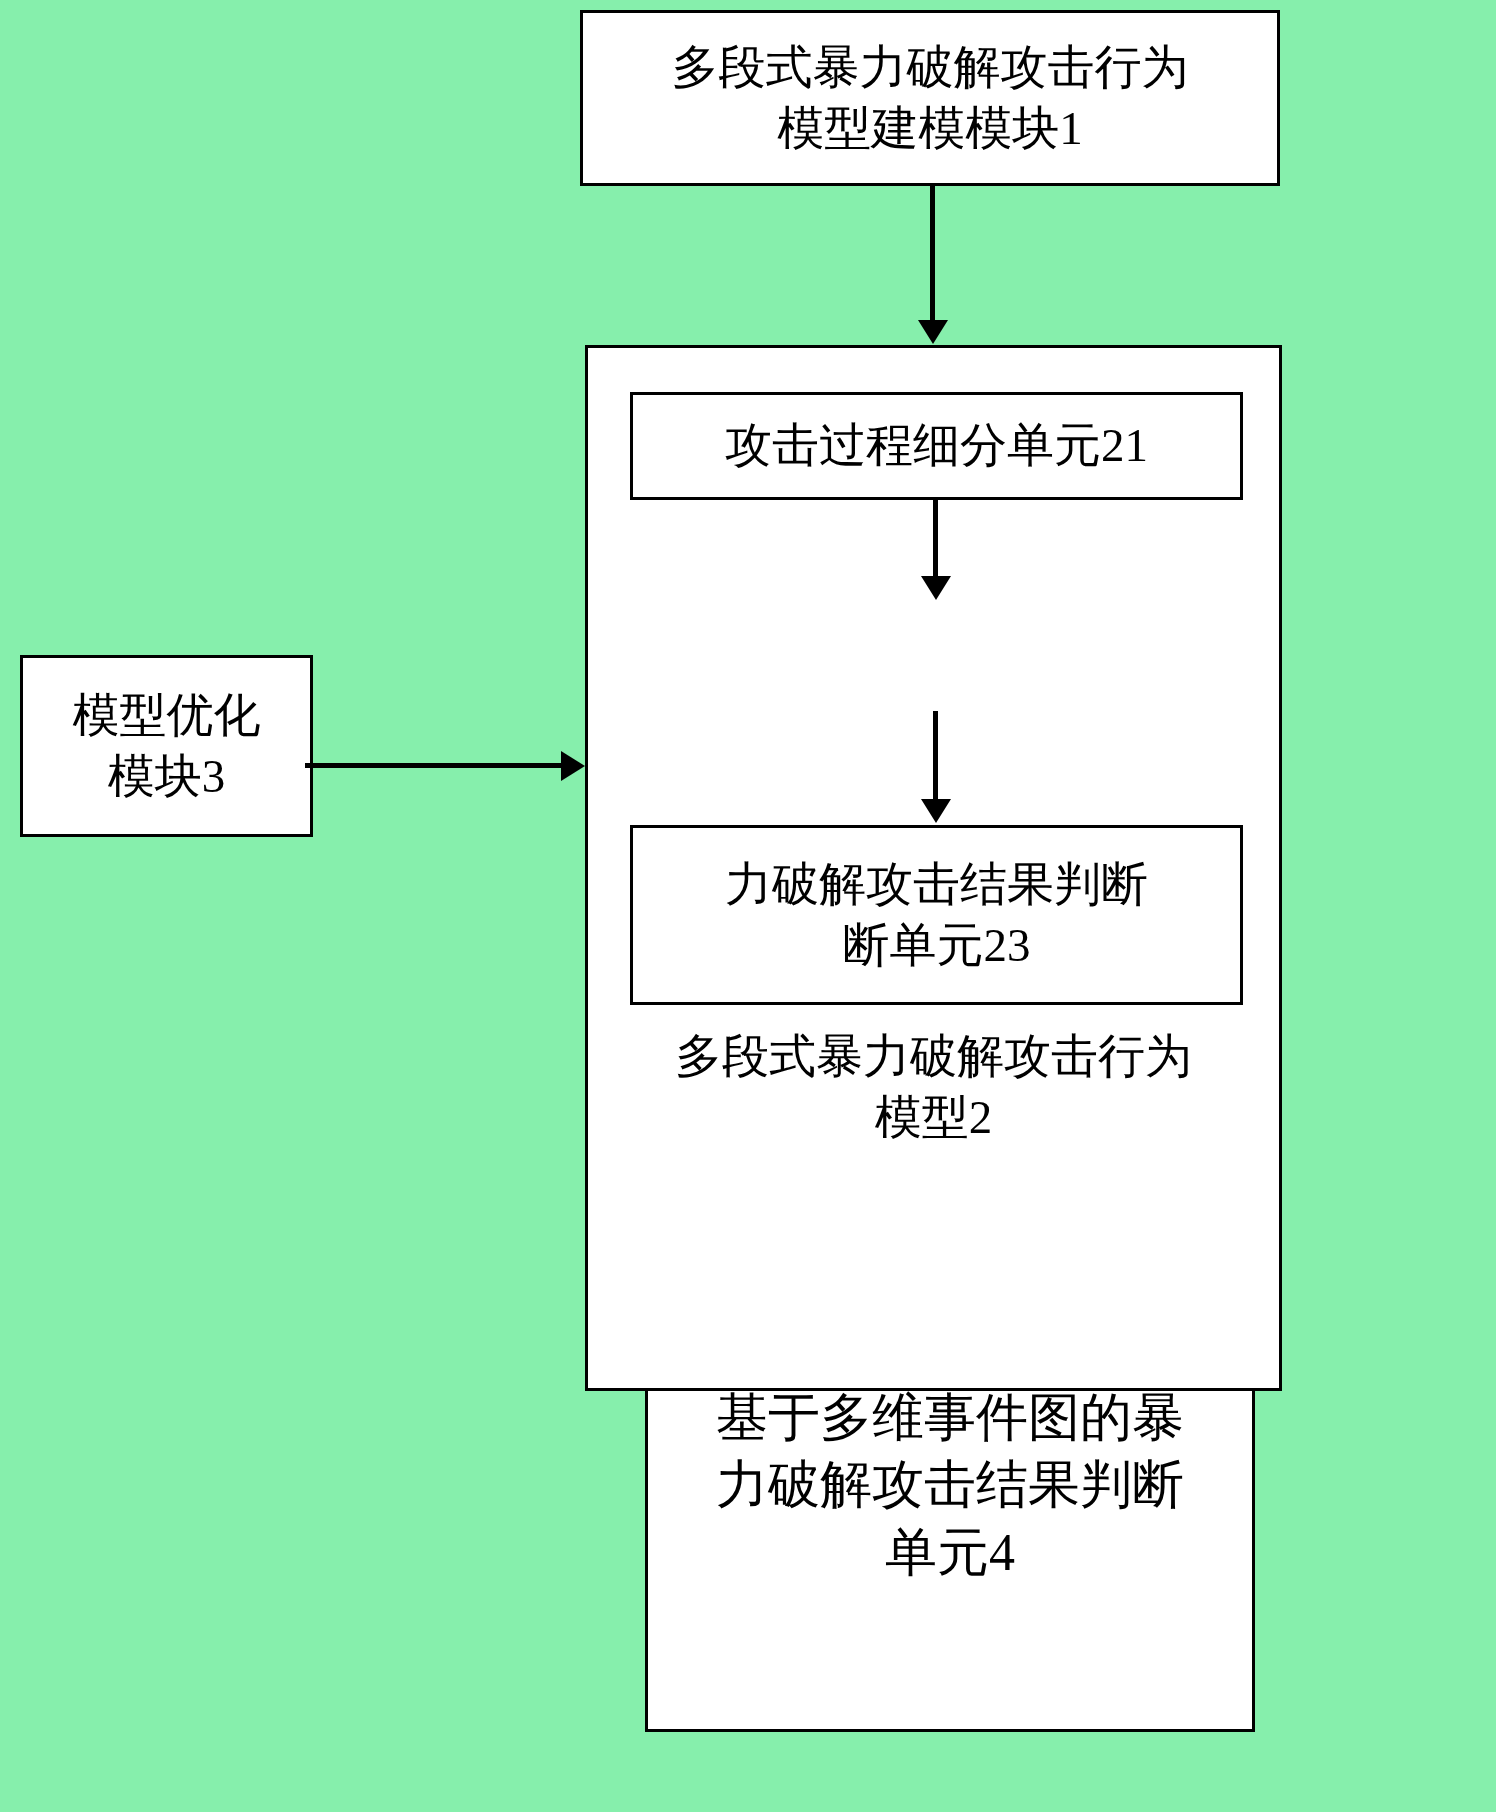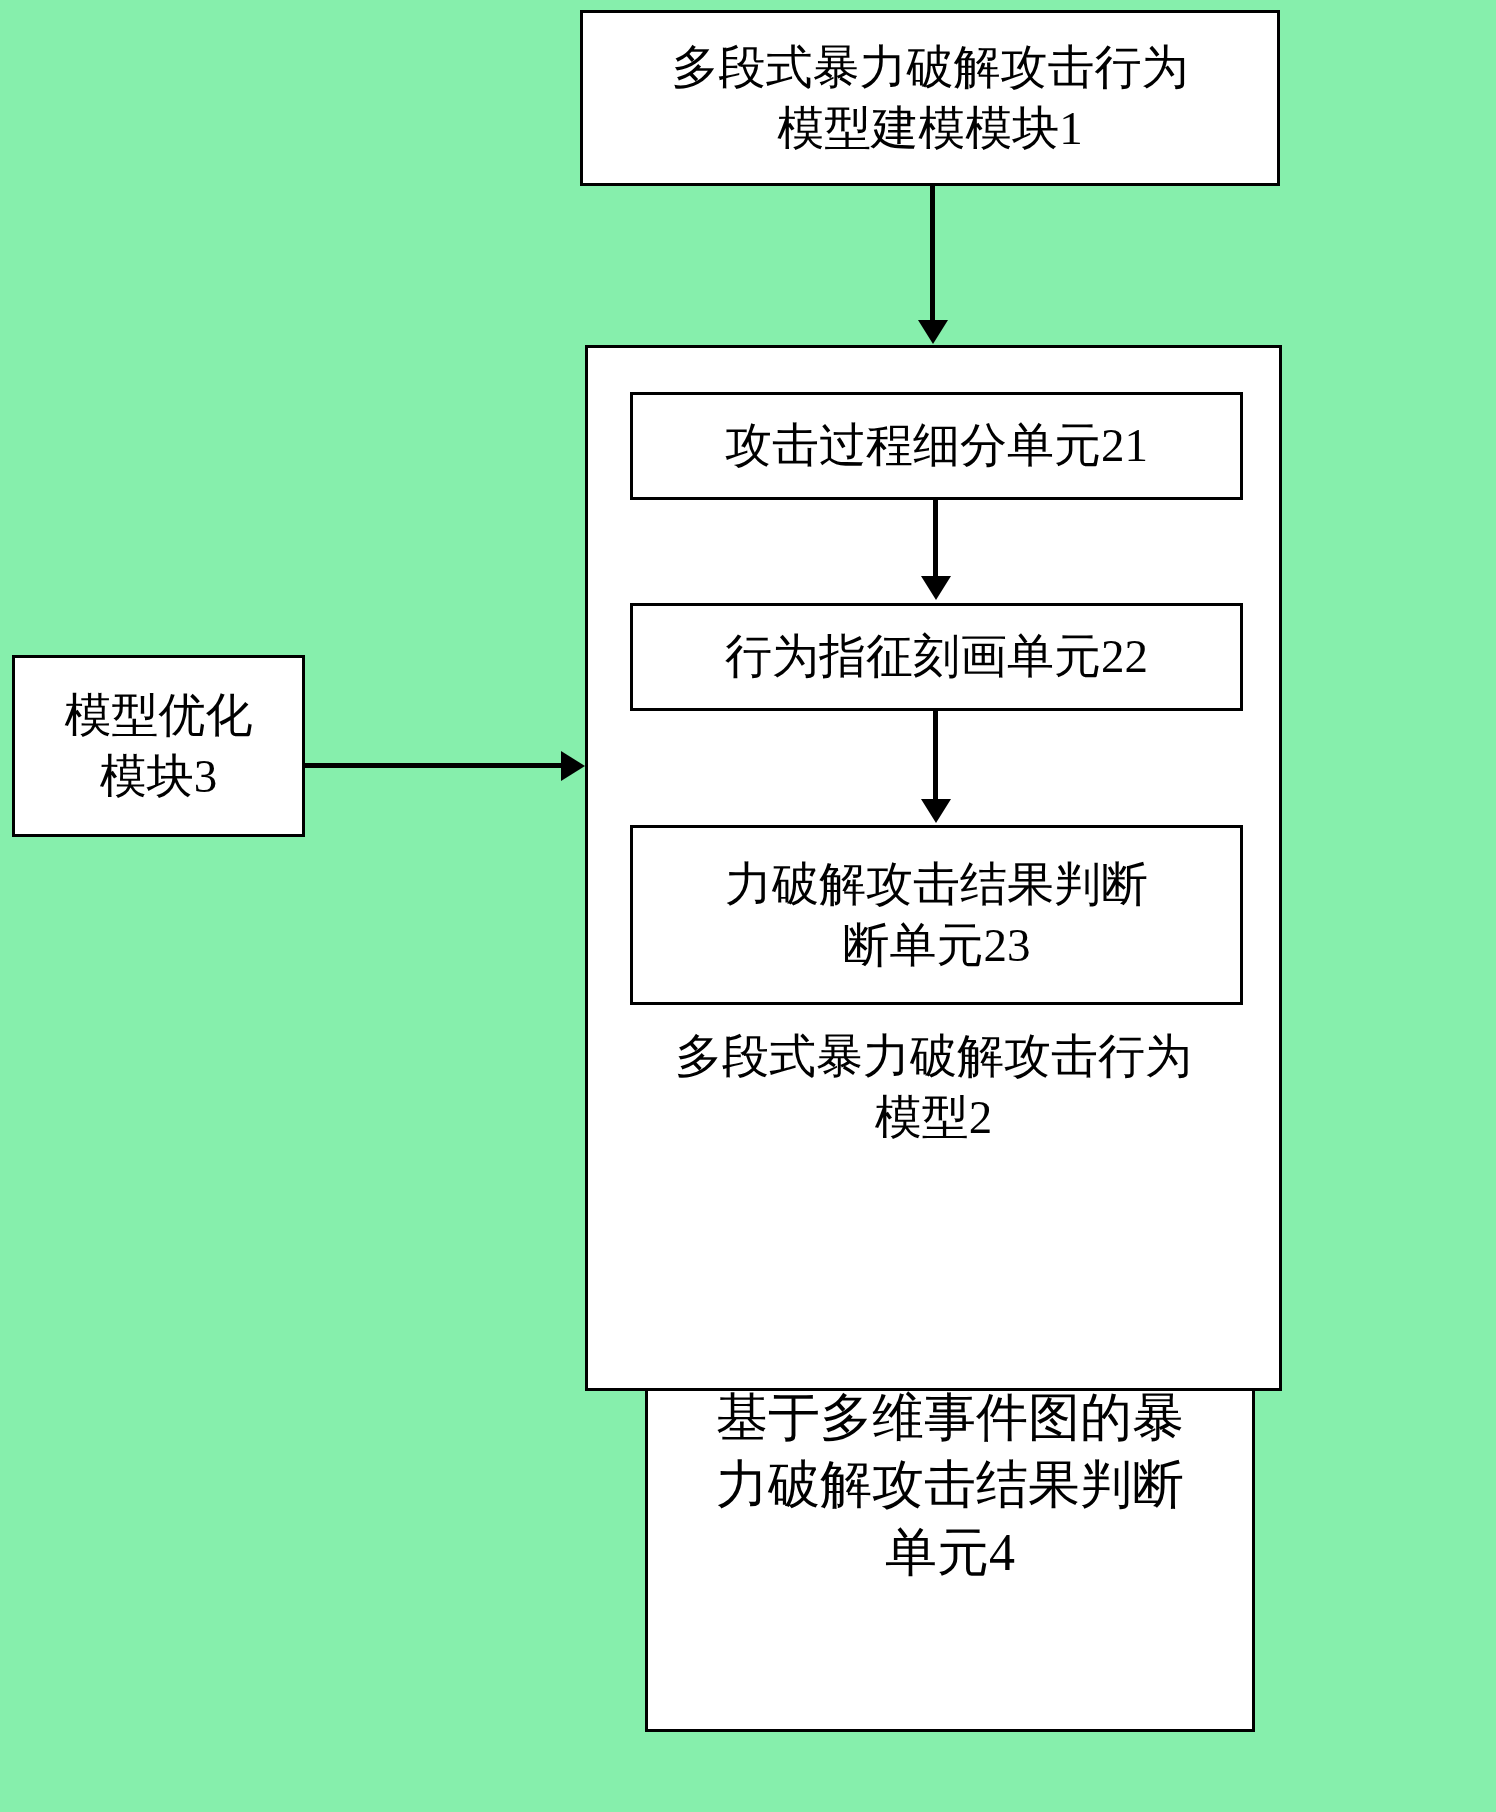--- a/index.html
+++ b/index.html
@@ -68,21 +68,21 @@
     left: 42px;  top: 255px;
     width: 613px; height: 108px;
     font-size: 47px;
   }
   #box-unit23 {
     left: 42px;  top: 477px;
     width: 613px; height: 180px;
     font-size: 47px;
   }
   #box-module3 {
-    left: 12px;  top: 655px;
+    left: 20px;  top: 655px;
     width: 293px; height: 182px;
     font-size: 47px;
   }
   #box-unit4 {
     left: 645px;  top: 1238px;
     width: 610px; height: 494px;
     font-size: 52px;
   }
 
   
@@ -140,23 +140,20 @@
 
   <div class="box" id="box-model2-outer">
 
     <div class="box" id="box-unit21">
       <span class="box-text">攻击过程细分单元21</span>
     </div>
 
     <div class="conn-line" id="conn2-line" style="left:345px; top:152px; width:5px; height:78px;"></div>
     <div class="arrow-down" id="conn2-head" style="left:333px; top:228px;"></div>
 
-    <div class="box" id="box-unit22">
-      <span class="box-text">行为指征刻画单元22</span>
-    </div>
 
     <div class="conn-line" id="conn3-line" style="left:345px; top:363px; width:5px; height:90px;"></div>
     <div class="arrow-down" id="conn3-head" style="left:333px; top:451px;"></div>
 
     <div class="box" id="box-unit23">
       <span class="box-text">力破解攻击结果判断
 断单元23</span>
     </div>
 
     <div id="model2-label">多段式暴力破解攻击行为

